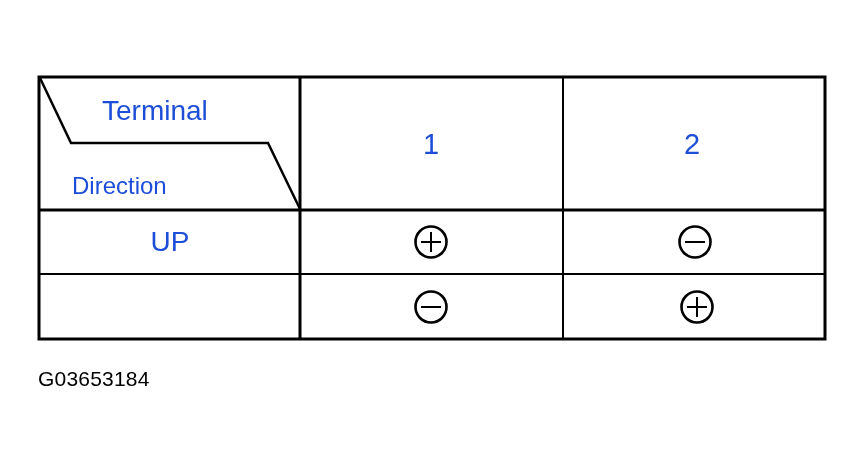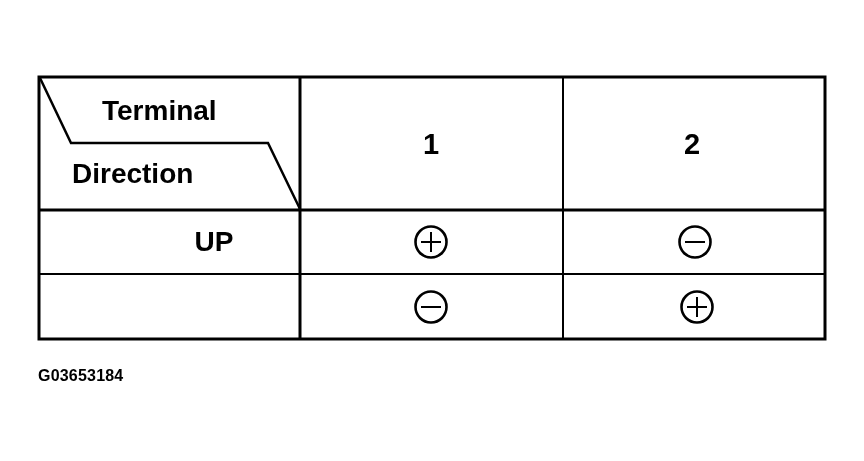--- a/index.html
+++ b/index.html
@@ -17,32 +17,32 @@
     }
     #diagram {
       position: absolute;
       left: 0;
       top: 0;
       width: 864px;
       height: 461px;
     }
     .lbl {
       position: absolute;
-      font-weight: bold;
-      color: #000000;
+      font-weight: normal;
+      color: #1d4ed8;
       white-space: nowrap;
       line-height: 1;
     }
     .center-x { transform: translateX(-50%); }
     .caption {
       position: absolute;
       left: 38px;
       top: 367px;
-      font-size: 16px;
-      font-weight: bold;
+      font-size: 21px;
+      font-weight: normal;
       letter-spacing: 0.2px;
     }
     .sym {
       position: absolute;
       width: 36px;
       height: 36px;
     }
   </style>
 </head>
 <body>
@@ -56,26 +56,26 @@
     <line x1="300" y1="77" x2="300" y2="339" stroke="#000" stroke-width="3"></line>
     <line x1="563" y1="77" x2="563" y2="339" stroke="#000" stroke-width="2"></line>
 
     <line x1="39" y1="210" x2="825" y2="210" stroke="#000" stroke-width="3"></line>
     <line x1="39" y1="274" x2="825" y2="274" stroke="#000" stroke-width="2"></line>
 
     <polyline points="40,78 71,143 268,143 300,209" fill="none" stroke="#000" stroke-width="2.5" stroke-linejoin="miter"></polyline>
   </svg>
 
   <div class="lbl" style="left:102px; top:97px; font-size:28px;">Terminal</div>
-  <div class="lbl" style="left:72px; top:160px; font-size:28px;">Direction</div>
+  <div class="lbl" style="left:72px; top:174px; font-size:24px;">Direction</div>
 
   <div class="lbl center-x" style="left:431px; top:130px; font-size:29px;">1</div>
   <div class="lbl center-x" style="left:692px; top:130px; font-size:29px;">2</div>
 
-  <div class="lbl center-x" style="left:170px; top:228px; font-size:28px;margin-left:44px;">UP</div>
+  <div class="lbl center-x" style="left:170px; top:228px; font-size:28px;">UP</div>
 
   <svg class="sym" style="left:413px; top:224px;" viewBox="0 0 36 36">
     <circle cx="18" cy="18" r="15.5" fill="none" stroke="#000" stroke-width="2.6"></circle>
     <line x1="8" y1="18" x2="28" y2="18" stroke="#000" stroke-width="2"></line>
     <line x1="18" y1="8" x2="18" y2="28" stroke="#000" stroke-width="2"></line>
   </svg>
 
   <svg class="sym" style="left:677px; top:224px;" viewBox="0 0 36 36">
     <circle cx="18" cy="18" r="15.5" fill="none" stroke="#000" stroke-width="2.6"></circle>
     <line x1="8" y1="18" x2="28" y2="18" stroke="#000" stroke-width="2"></line>

